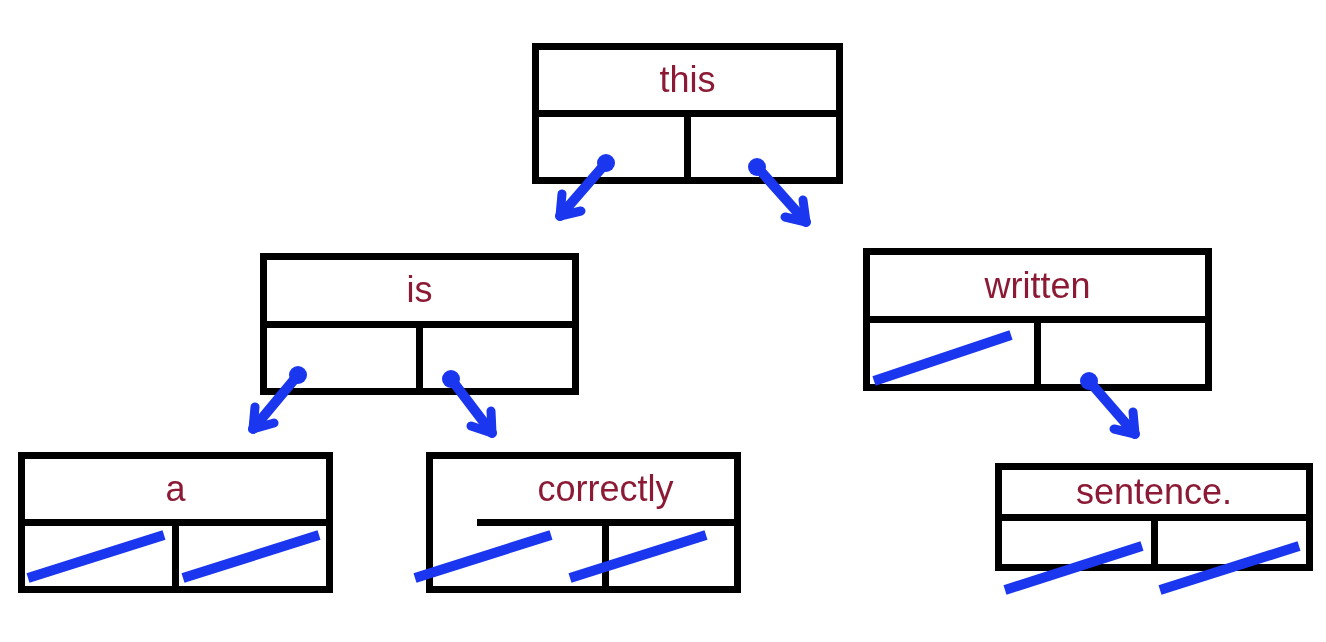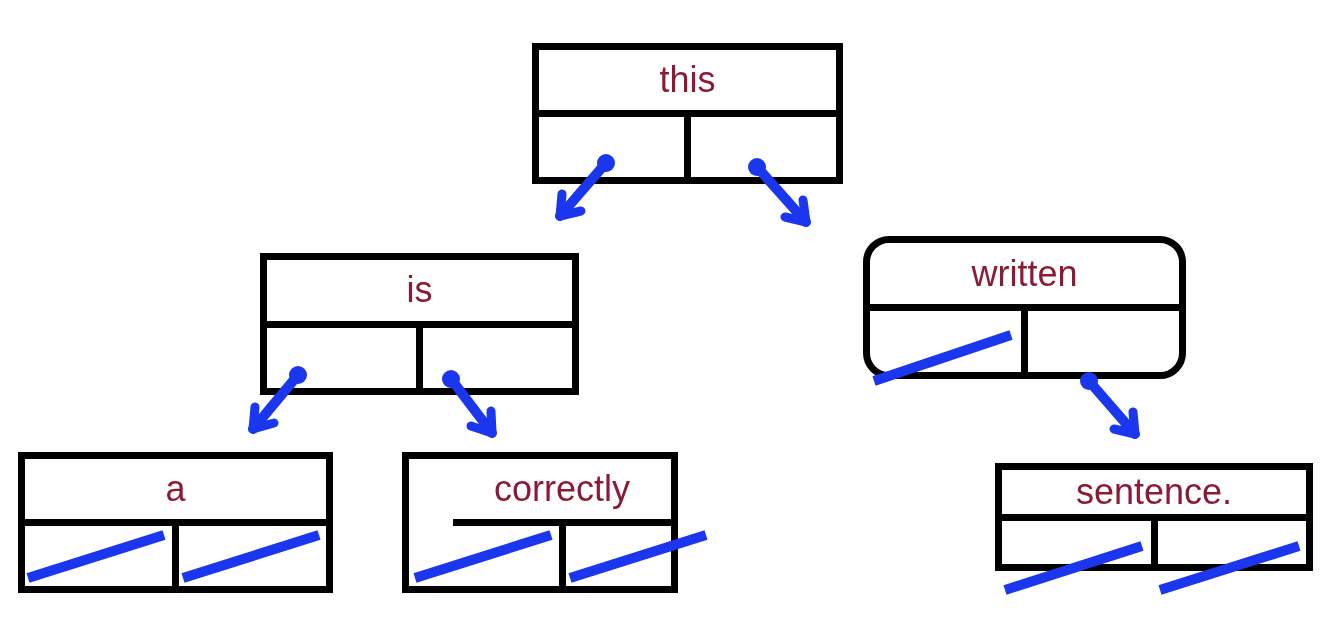--- a/index.html
+++ b/index.html
@@ -28,23 +28,23 @@
     border-bottom:7px solid var(--box-border);
     display:flex;align-items:center;justify-content:center;
     font-size:36px;line-height:1;
     color:var(--word-text);
   }
   .node .ptr-row{flex:1;display:flex;}
   .node .ptr{flex:1;}
   .node .ptr.left{border-right:7px solid var(--box-border);}
   .node-this     {left:532px;top:43px; width:311px;height:141px;}
   .node-is       {left:224px;top:253px;width:319px;height:142px;margin-left:36px;}
-  .node-written  {left:863px;top:236px;width:323px;height:143px;border-radius:26px;}
+  .node-written  {left:863px;top:248px;width:349px;height:143px;}
   .node-a        {left:18px; top:452px;width:315px;height:141px;}
-  .node-correctly{left:402px;top:452px;width:276px;height:141px;padding-left:44px;}
+  .node-correctly{left:426px;top:452px;width:315px;height:141px;padding-left:44px;}
   .node-sentence {left:995px;top:463px;width:318px;height:108px;}
   .overlay{position:absolute;left:0;top:0;width:1326px;height:642px;pointer-events:none;}
   .overlay .arrow-line{stroke:var(--pointer-blue);stroke-width:10;stroke-linecap:round;fill:none;}
   .overlay .arrow-head{stroke:var(--pointer-blue);stroke-width:9;stroke-linecap:round;stroke-linejoin:round;fill:none;}
   .overlay .arrow-dot{fill:var(--pointer-blue);}
   .overlay .null-slash{stroke:var(--pointer-blue);stroke-width:10;stroke-linecap:butt;}
 </style>
 </head>
 <body>
 

